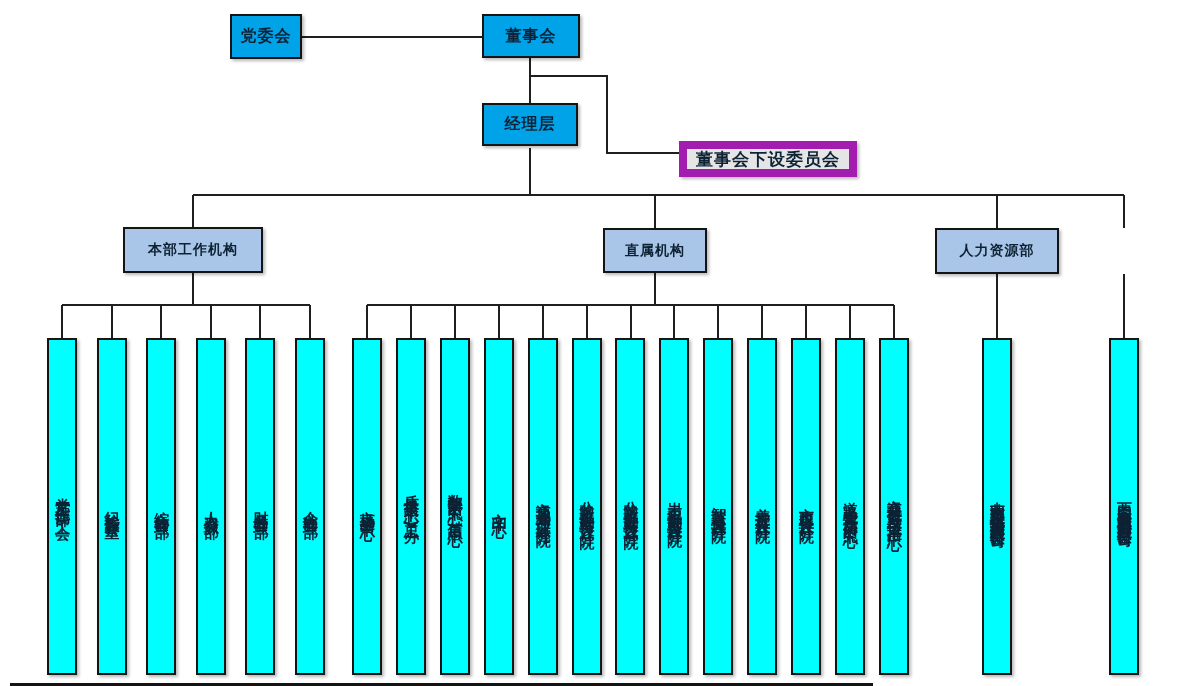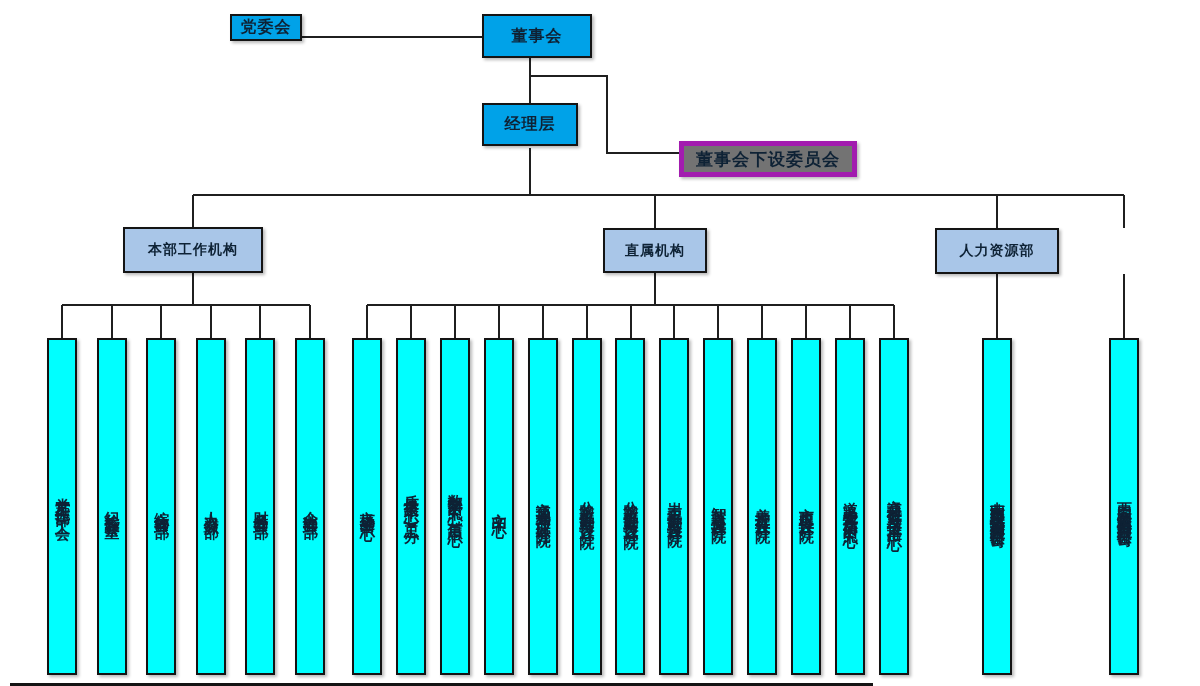--- a/index.html
+++ b/index.html
@@ -14,21 +14,21 @@
   .node{
     position:absolute;
     box-sizing:border-box;
     display:flex;align-items:center;justify-content:center;
     font-weight:bold;color:#0e2235;
     text-align:center;white-space:nowrap;
     box-shadow:2px 2px 3px rgba(0,0,0,0.28);
   }
   .blue{background:#00a2e8;border:2px solid #141414;font-size:16px;letter-spacing:1px;}
   .steel{background:#a9c6e8;border:2px solid #141414;font-size:14px;letter-spacing:1px;}
-  .cream{background:#737373;border:5px solid #a21caf;font-size:17px;letter-spacing:1px;}
+  .cream{background:#e5e5e5;border:8px solid #a21caf;font-size:17px;letter-spacing:1px;}
   .colgroup{
     position:absolute;top:338px;height:337px;
     display:flex;justify-content:space-between;
   }
   .vcol{
     flex:0 0 30px;width:30px;height:100%;
     box-sizing:border-box;
     background:#00ffff;border:2px solid #141414;
     box-shadow:2px 2px 3px rgba(0,0,0,0.28);
     display:flex;align-items:center;justify-content:center;
@@ -84,23 +84,23 @@
       <path d="M762 305 V340"></path>
         <path d="M806 305 V340"></path>
         <path d="M850 305 V340"></path>
       <path d="M894 305 V340"></path>
 
       <path d="M997 274 V340"></path>
       <path d="M1124 274 V340"></path>
     </g>
   </svg>
 
-  <div class="node blue" style="left:230px;top:14px;width:72px;height:27px">党委会</div>
+  <div class="node blue" style="left:230px;top:14px;width:72px;height:45px">党委会</div>
 
-  <div class="node blue" style="left:482px;top:14px;width:110px;height:44px">董事会</div>
+  <div class="node blue" style="left:482px;top:14px;width:98px;height:44px">董事会</div>
 
   <div class="node blue" style="left:482px;top:103px;width:96px;height:43px">经理层</div>
 
   <div class="node cream" style="left:679px;top:141px;width:178px;height:36px">董事会下设委员会</div>
 
   <div class="node steel" style="left:123px;top:227px;width:140px;height:46px">本部工作机构</div>
 
   <div class="node steel" style="left:603px;top:228px;width:104px;height:45px">直属机构</div>
 
   <div class="node steel" style="left:935px;top:228px;width:124px;height:46px">人力资源部</div>

